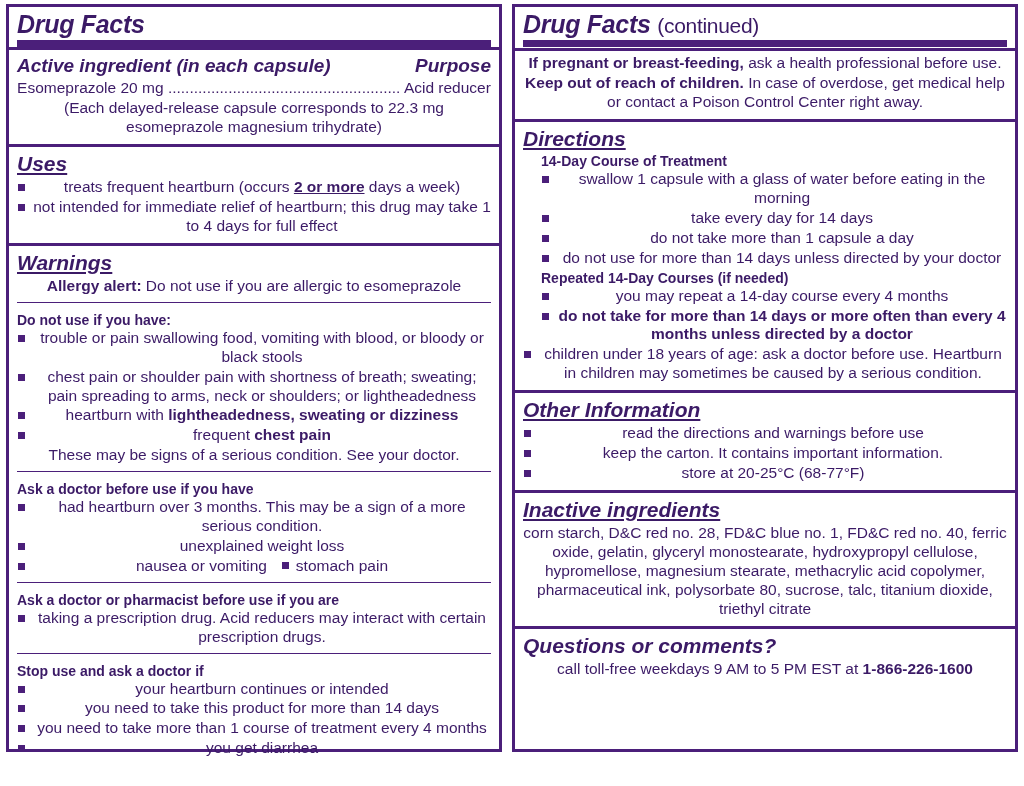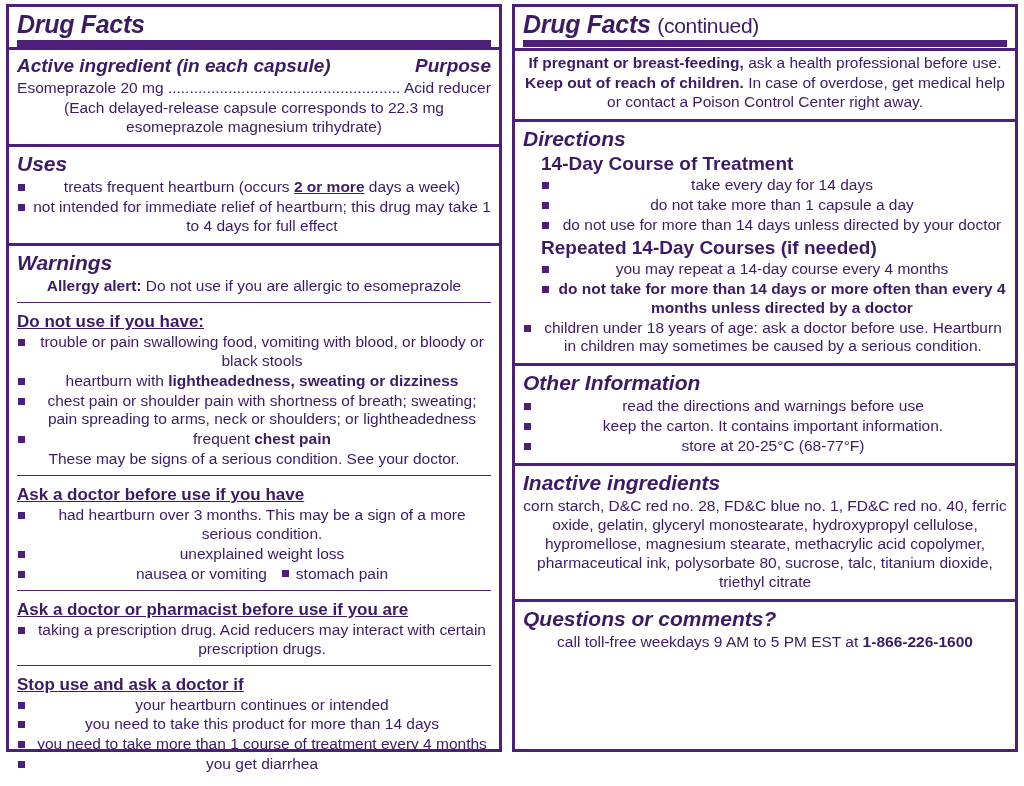--- a/index.html
+++ b/index.html
@@ -57,20 +57,21 @@
   }
   .titlerule {
     border-bottom: 7px solid #4b1f7a;
   }
   h2.sectitle {
     font-size: 21px;
     font-style: italic;
     font-weight: bold;
     margin: 2px 0 3px 0;
     line-height: 1.1;
+    text-decoration: underline;
   }
   .row-head {
     display: flex;
     justify-content: space-between;
     align-items: flex-end;
     font-size: 19px;
     font-style: italic;
     font-weight: bold;
     margin: 2px 0 2px 0;
   }
@@ -81,23 +82,22 @@
     margin: 0 0 1px 0;
     text-align: center;
   }
   .dots {
     display: block;
   }
   .b { font-weight: bold; }
   .u { text-decoration: underline; }
   .lbl {
     font-weight: bold;
-    font-size: 17px;
+    font-size: 14px;
     margin: 4px 0 1px 0;
-    text-decoration: underline;
   }
   ul {
     list-style: none;
     margin: 0 0 0 0;
     padding: 0;
   }
   li {
     position: relative;
     padding-left: 16px;
     margin-bottom: 1px;
@@ -109,21 +109,21 @@
     top: 6px;
     width: 7px;
     height: 7px;
     background: #4b1f7a;
   }
   ul.sub {
     margin-left: 18px;
   }
   .subhead {
     font-weight: bold;
-    font-size: 19px;
+    font-size: 14px;
     margin: 2px 0 1px 18px;
   }
   .leftwrap { position: relative; flex: 1; display: flex; flex-direction: column;}
   .q-title {
     font-size: 21px;
     font-style: italic;
     font-weight: bold;
     margin: 2px 0 2px 0;
   }
 </style>
@@ -158,22 +158,22 @@
 
     <div class="sec leftwrap">
       <h2 class="sectitle">Warnings</h2>
       <p><span class="b">Allergy alert:</span><span> Do not use if you are allergic to esomeprazole</span></p>
 
       <div class="thinsep"></div>
 
       <div class="lbl">Do not use if you have:</div>
       <ul>
         <li>trouble or pain swallowing food, vomiting with blood, or bloody or black stools</li>
+        <li>chest pain or shoulder pain with shortness of breath; sweating; pain spreading to arms, neck or shoulders; or lightheadedness</li>
         <li>heartburn with <span class="b">lightheadedness, sweating or dizziness</span></li>
-        <li>chest pain or shoulder pain with shortness of breath; sweating; pain spreading to arms, neck or shoulders; or lightheadedness</li>
         <li>frequent <span class="b">chest pain</span></li>
       </ul>
       <p>These may be signs of a serious condition. See your doctor.</p>
 
       <div class="thinsep"></div>
 
       <div class="lbl">Ask a doctor before use if you have</div>
       <ul>
         <li>had heartburn over 3 months. This may be a sign of a more serious condition.</li>
         <li>unexplained weight loss</li>
@@ -210,20 +210,21 @@
 
     <div class="sec">
       <p><span class="b">If pregnant or breast-feeding,</span><span> ask a health professional before use.</span></p>
       <p><span class="b">Keep out of reach of children.</span><span> In case of overdose, get medical help or contact a Poison Control Center right away.</span></p>
     </div>
 
     <div class="sec">
       <h2 class="sectitle">Directions</h2>
       <div class="subhead">14-Day Course of Treatment</div>
       <ul class="sub">
+        <li>swallow 1 capsule with a glass of water before eating in the morning</li>
         <li>take every day for 14 days</li>
         <li>do not take more than 1 capsule a day</li>
         <li>do not use for more than 14 days unless directed by your doctor</li>
       </ul>
       <div class="subhead">Repeated 14-Day Courses (if needed)</div>
       <ul class="sub">
         <li>you may repeat a 14-day course every 4 months</li>
         <li class="b">do not take for more than 14 days or more often than every 4 months unless directed by a doctor</li>
       </ul>
       <ul>

